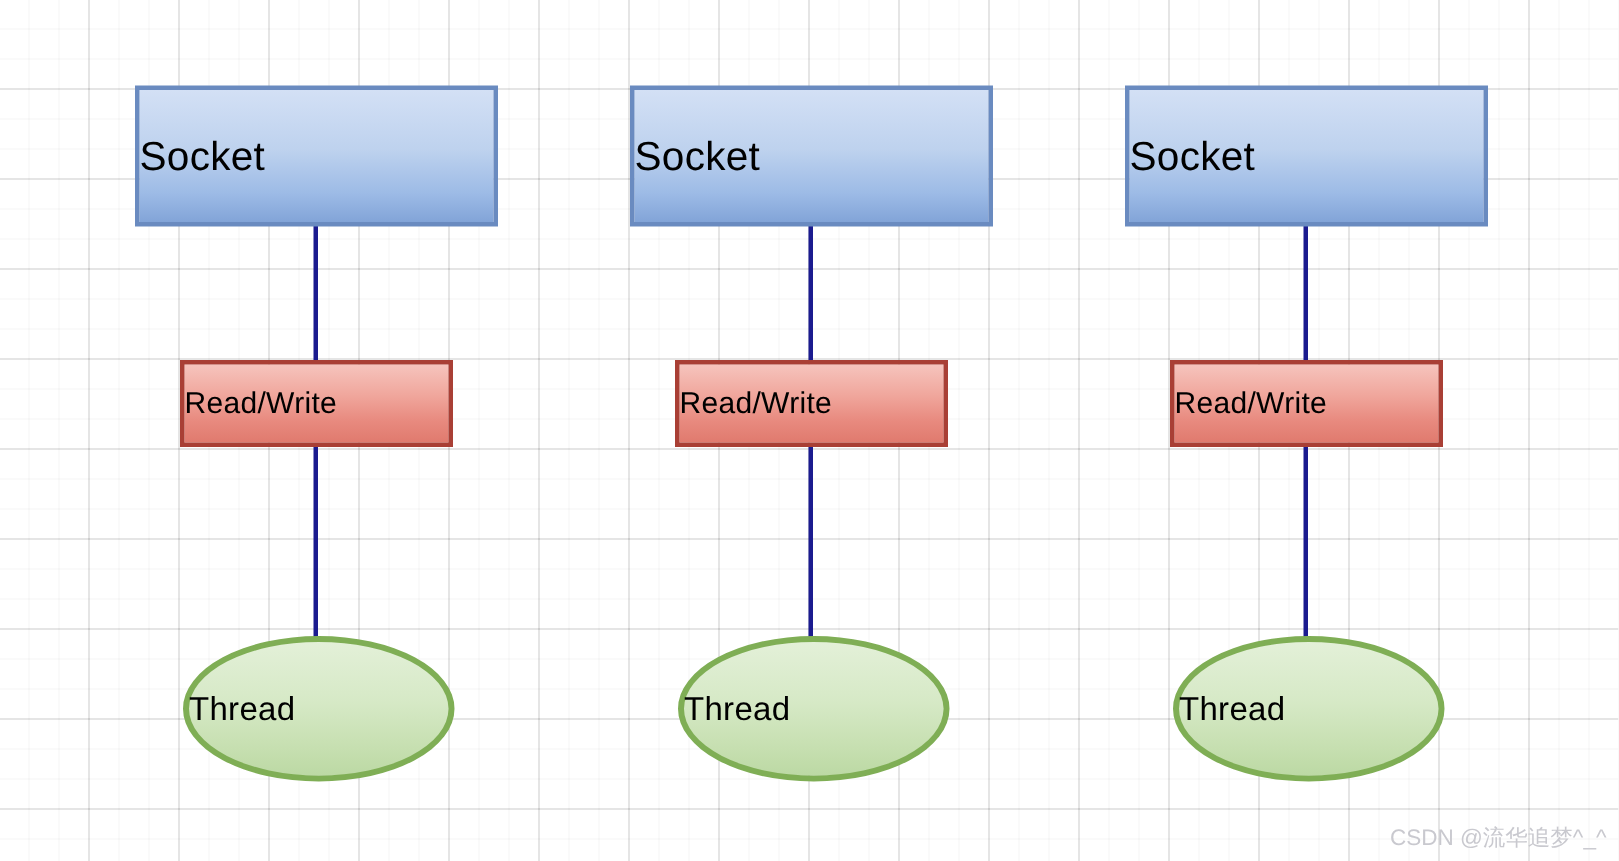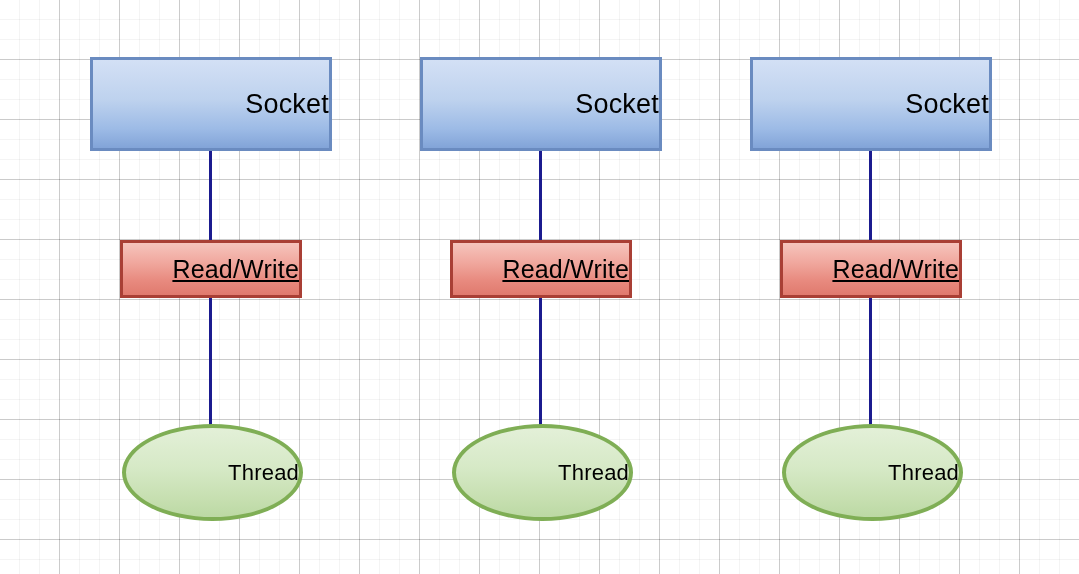--- a/index.html
+++ b/index.html
@@ -33,38 +33,37 @@
       -1px -1px,
       -1px -1px,
       -1px -1px;
   }
 
   .node {
     position: absolute;
     box-sizing: border-box;
     display: flex;
     align-items: center;
-    justify-content: flex-end;
+    justify-content: flex-start;
     color: #000000;
     z-index: 3;
   }
 
   .socket-box {
     border: 3px solid #6a8bc0;
     background: linear-gradient(to bottom, #d3e0f5 0%, #bed2ee 45%, #9dbbe6 78%, #82a4d8 100%);
     font-size: 27px;
     letter-spacing: 0.2px;
   }
 
   .rw-box {
     border: 3px solid #a93f35;
     background: linear-gradient(to bottom, #f6c4bd 0%, #f0a69c 40%, #e88a7f 72%, #e07a6e 100%);
-    font-size: 25px;
+    font-size: 20px;
     letter-spacing: 0.2px;
-    text-decoration: underline;
   }
 
   .thread-ellipse {
     border: 4px solid #7fae55;
     border-radius: 50%;
     background: linear-gradient(to bottom, #e3f0d8 0%, #d6e9c6 45%, #c6dfb0 80%, #bcd9a4 100%);
     font-size: 22px;
     letter-spacing: 0.2px;
   }
 
@@ -128,14 +127,15 @@
   </div>
 
   <div class="node rw-box" style="left:780px; top:240px; width:182px; height:58px;">
     <span>Read/Write</span>
   </div>
 
   <div class="node thread-ellipse" style="left:782px; top:424px; width:181px; height:97px;">
     <span>Thread</span>
   </div>
 
+  <div class="watermark">CSDN @流华追梦^_^</div>
 
 </div>
 
 </body></html>

